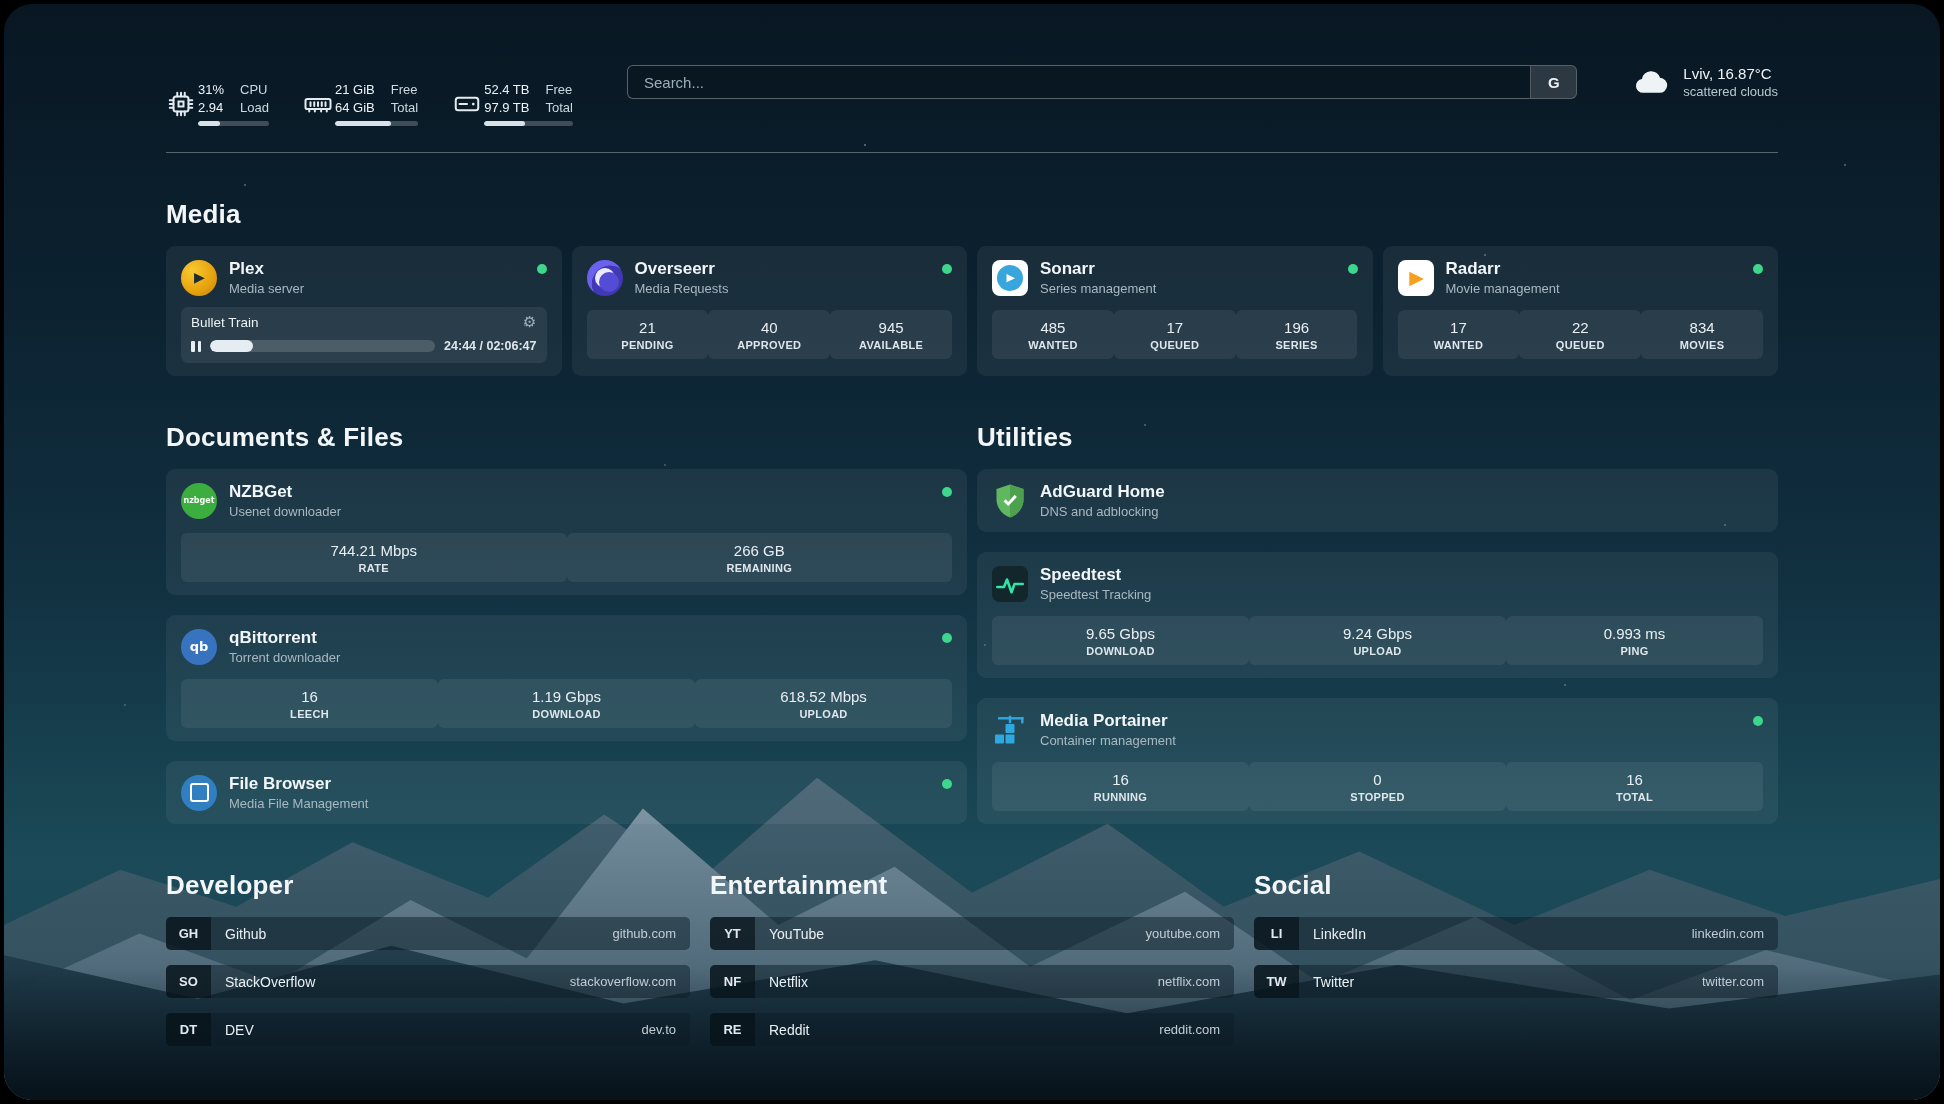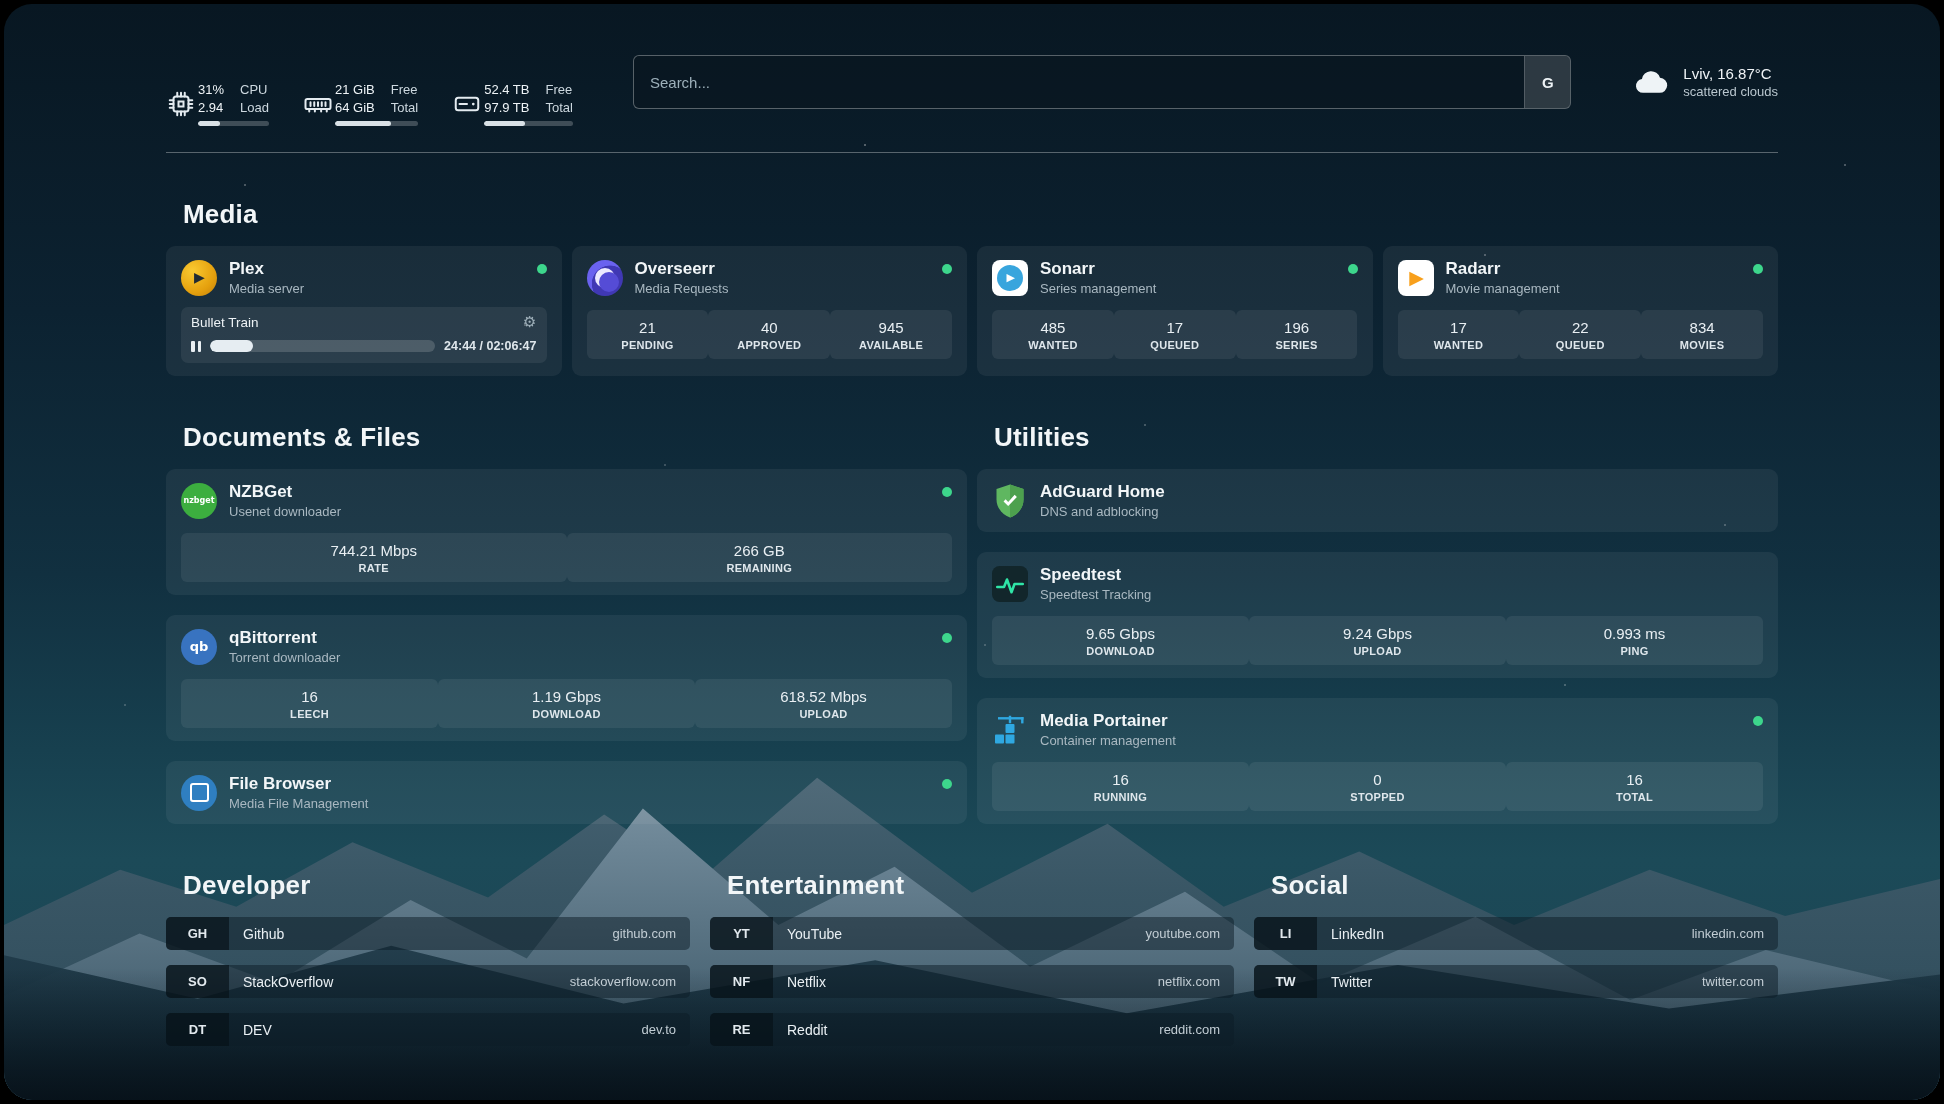--- a/index.html
+++ b/index.html
@@ -32,36 +32,36 @@
   .topbar { display:flex; align-items:center; gap:34px; padding:34px 0 26px; border-bottom:1px solid rgba(255,255,255,.32); }
   .widget { display:flex; align-items:center; gap:2px;margin-top:44px; }
   .w-icon { width:30px; height:30px; flex:none; }
   .w-icon svg { width:100%; height:100%; display:block; }
   .w-grid { display:grid; grid-template-columns:auto auto; column-gap:16px; row-gap:2px; font-size:13px; line-height:1.2; }
   .w-grid .v { color:#eef3f6; white-space:nowrap; }
   .w-grid .l { color:#cdd8df; white-space:nowrap; }
   .w-bar { margin-top:6px; height:5px; border-radius:3px; background:rgba(255,255,255,.22); overflow:hidden; }
   .w-bar i { display:block; height:100%; border-radius:3px; background:#d9e1e6; }
 
-  .search { flex:1; display:flex; align-items:stretch; height:54px; margin:0 26px;
+  .search { flex:1; display:flex; align-items:stretch; height:34px; margin:0 20px;
     border:1px solid rgba(255,255,255,.32); border-radius:6px; overflow:hidden; background:rgba(9,22,31,.55); }
   .search input { flex:1; background:transparent; border:none; outline:none; color:#eef3f6; font-size:15px; padding:0 16px;
     font-family:"Liberation Sans",sans-serif; }
   .search input::placeholder { color:#9db0ba; }
   .g-btn { width:46px; border:none; border-left:1px solid rgba(255,255,255,.18); background:rgba(255,255,255,.15);
     color:#eef3f6; font-size:15px; font-weight:600; cursor:pointer; font-family:"Liberation Sans",sans-serif; }
 
   .weather { display:flex; align-items:center; gap:12px; flex:none; }
   .cloud { width:40px; height:40px; }
   .cloud svg { width:100%; height:100%; display:block; }
   .wx-loc { font-size:15px; color:#f0f4f7; }
   .wx-desc { font-size:13px; color:#b9c6ce; margin-top:2px; }
 
   
-  .section-title { font-size:26px; font-weight:600; color:#f2f6f8; letter-spacing:.2px; margin:46px 17px 16px; }
+  .section-title { font-size:26px; font-weight:600; color:#f2f6f8; letter-spacing:.2px; margin:46px 0 16px; }
   .media-grid { display:grid; grid-template-columns:repeat(4,1fr); gap:10px; align-items:stretch; }
   .columns { display:grid; grid-template-columns:1fr 1fr; column-gap:10px; align-items:start; }
   .col-stack { display:flex; flex-direction:column; gap:20px; }
 
   
   .card { background:rgba(255,255,255,.06); border-radius:9px; padding:13px 15px; }
   .card-head { display:flex; align-items:center; gap:12px; }
   .svc-icon { width:36px; height:36px; flex:none; display:flex; align-items:center; justify-content:center;
     position:relative; font-family:"DejaVu Sans",sans-serif; }
   .svc-icon svg { width:100%; height:100%; display:block; }
@@ -103,21 +103,21 @@
   .icon-qbittorrent { background:#3873c0; border-radius:50%; }
   .icon-qbittorrent .icon-text { font-size:13px; }
   .icon-filebrowser { background:#2f7fc1; border-radius:50%; }
   .icon-filebrowser::after { content:""; width:15px; height:15px; border:2.5px solid #fff; border-radius:3px; }
 
   
   .bm-grid { display:grid; grid-template-columns:repeat(3,1fr); gap:20px; margin-top:46px; padding-bottom:30px; }
   .bm-list { display:flex; flex-direction:column; gap:15px; }
   .bm-row { display:flex; align-items:center; height:33px; border-radius:5px; background:rgba(12,28,38,.5);
     overflow:hidden; cursor:pointer; text-decoration:none; color:inherit; }
-  .bm-abbr { width:63px; align-self:stretch; display:flex; align-items:center; justify-content:center;
+  .bm-abbr { width:45px; align-self:stretch; display:flex; align-items:center; justify-content:center;
     background:rgba(6,16,23,.66); font-size:13px; font-weight:600; color:#e2e9ee; flex:none; }
   .bm-name { padding-left:14px; font-size:14px; color:#eaf0f4; }
   .bm-domain { margin-left:auto; padding-right:14px; font-size:13px; color:#c2cdd4; }
 </style>
 </head>
 <body>
 
 <div class="screen">
   <div class="bg">
     <div class="mtn mtn-far"></div>

